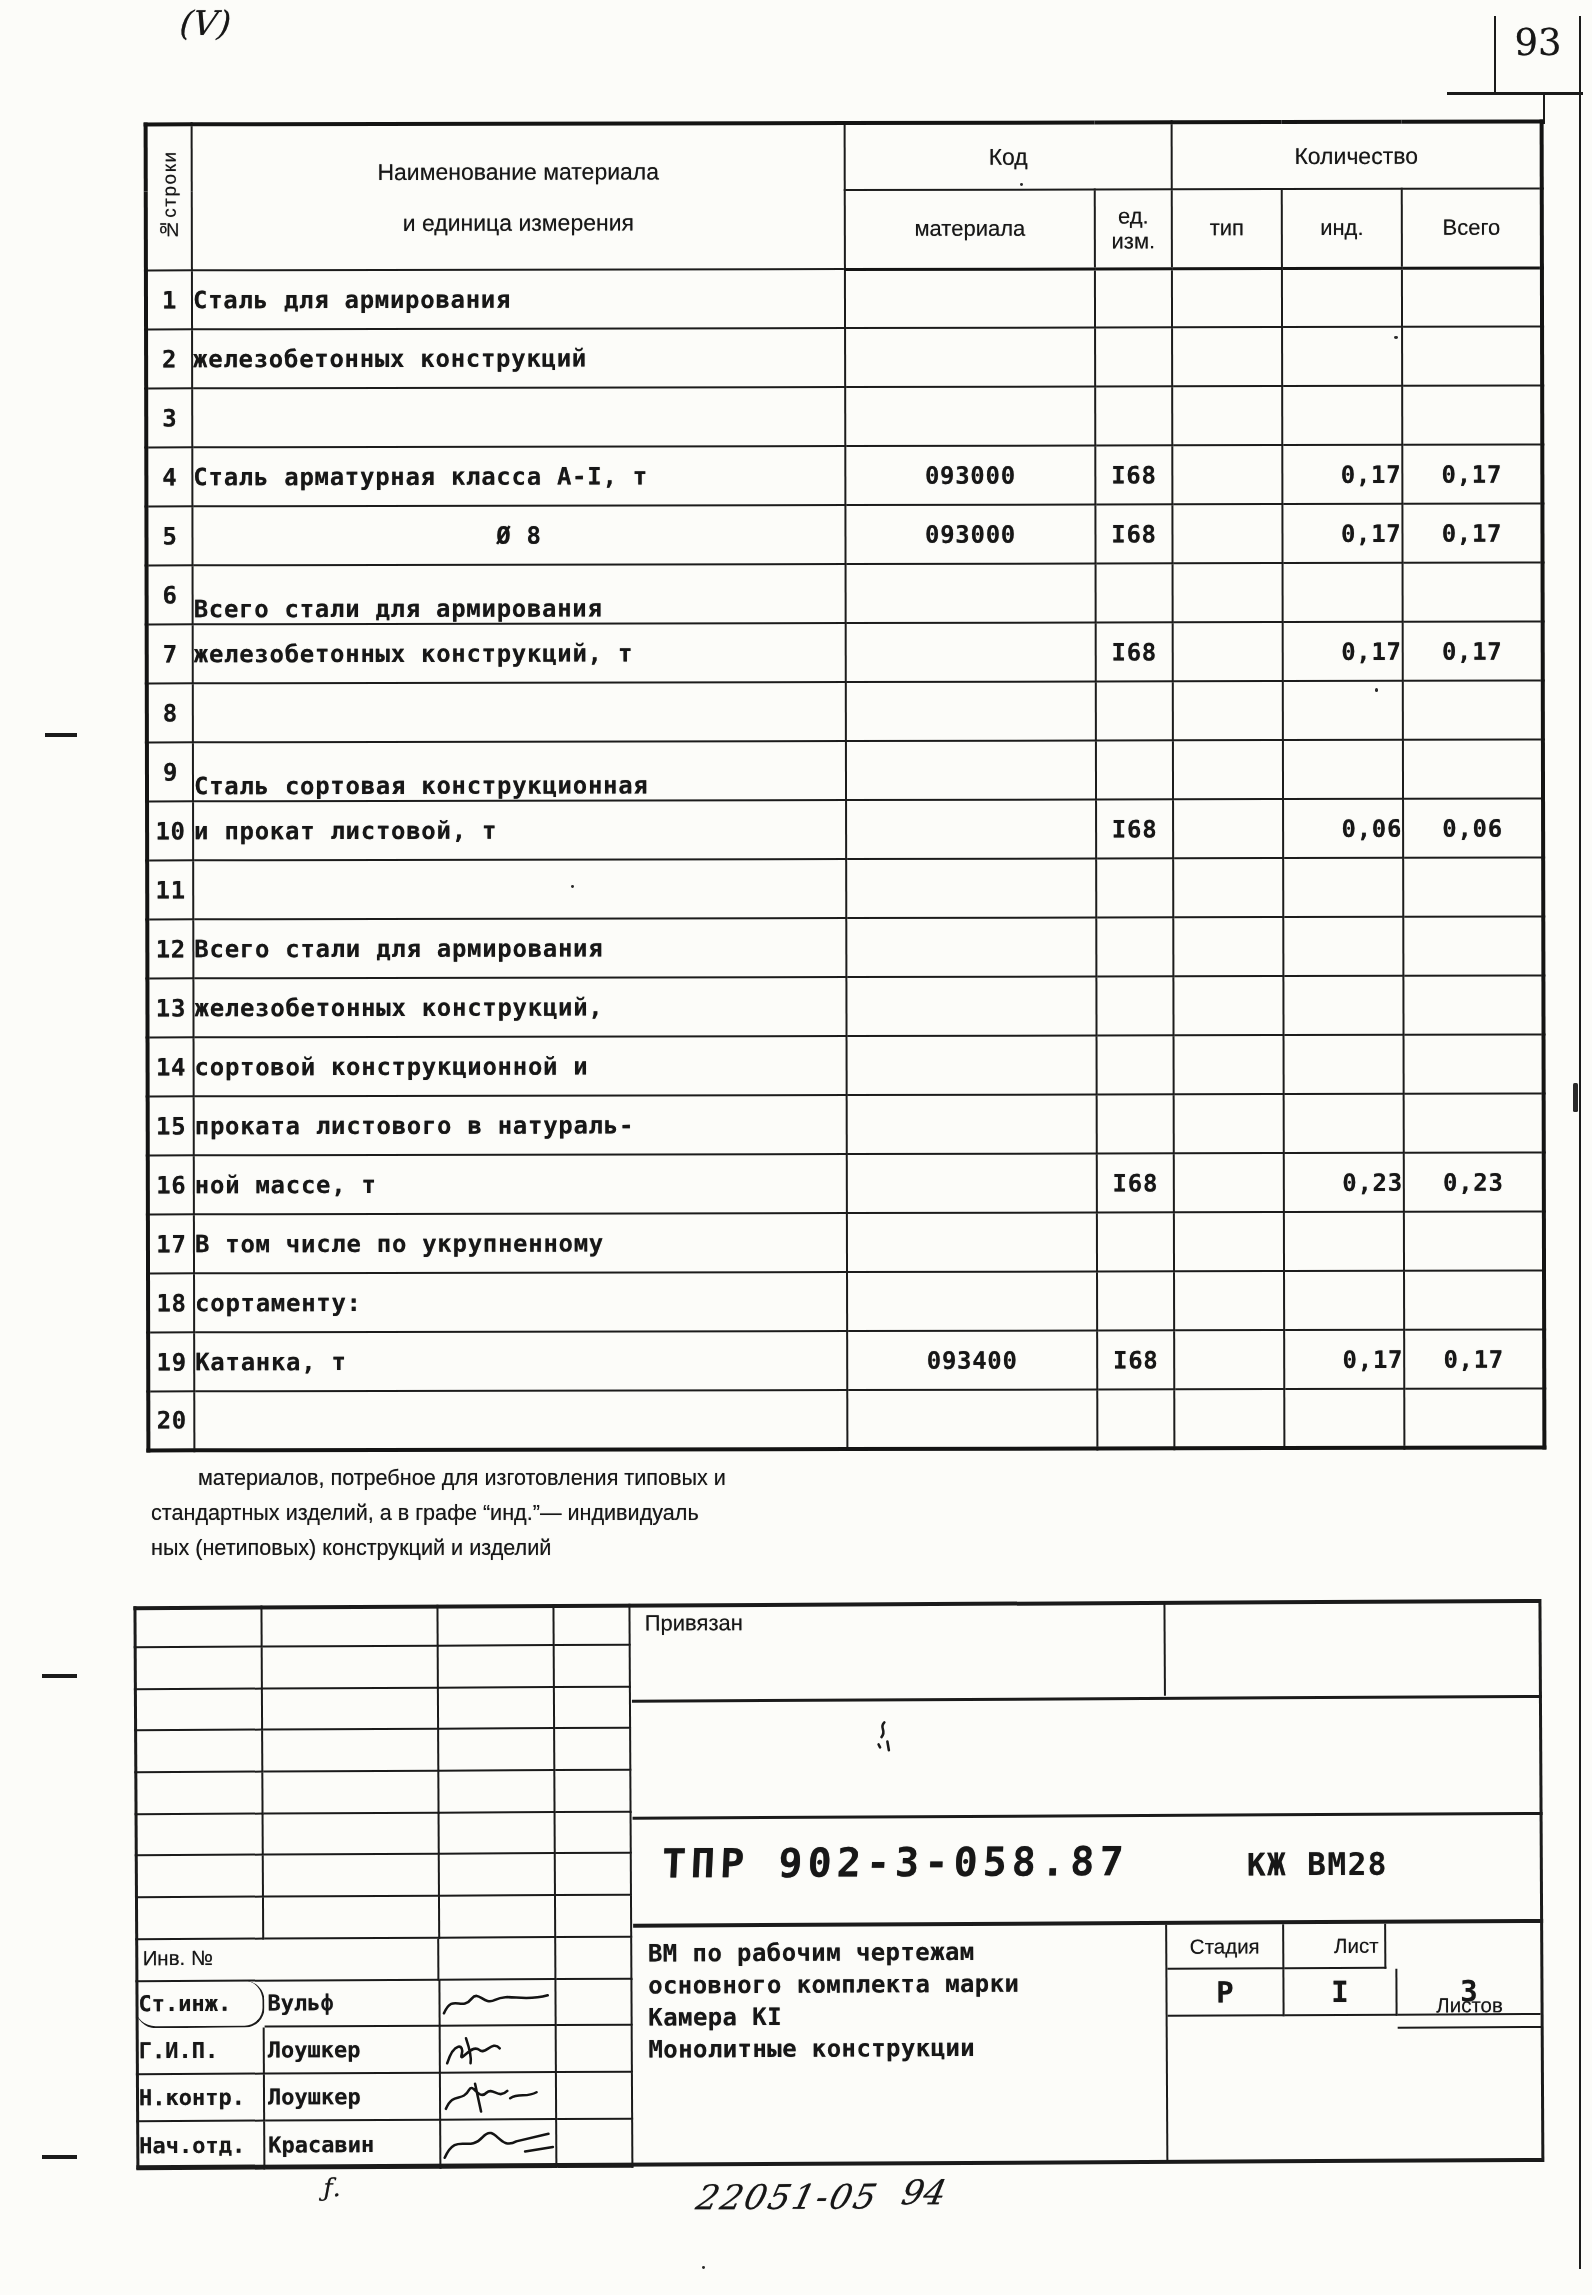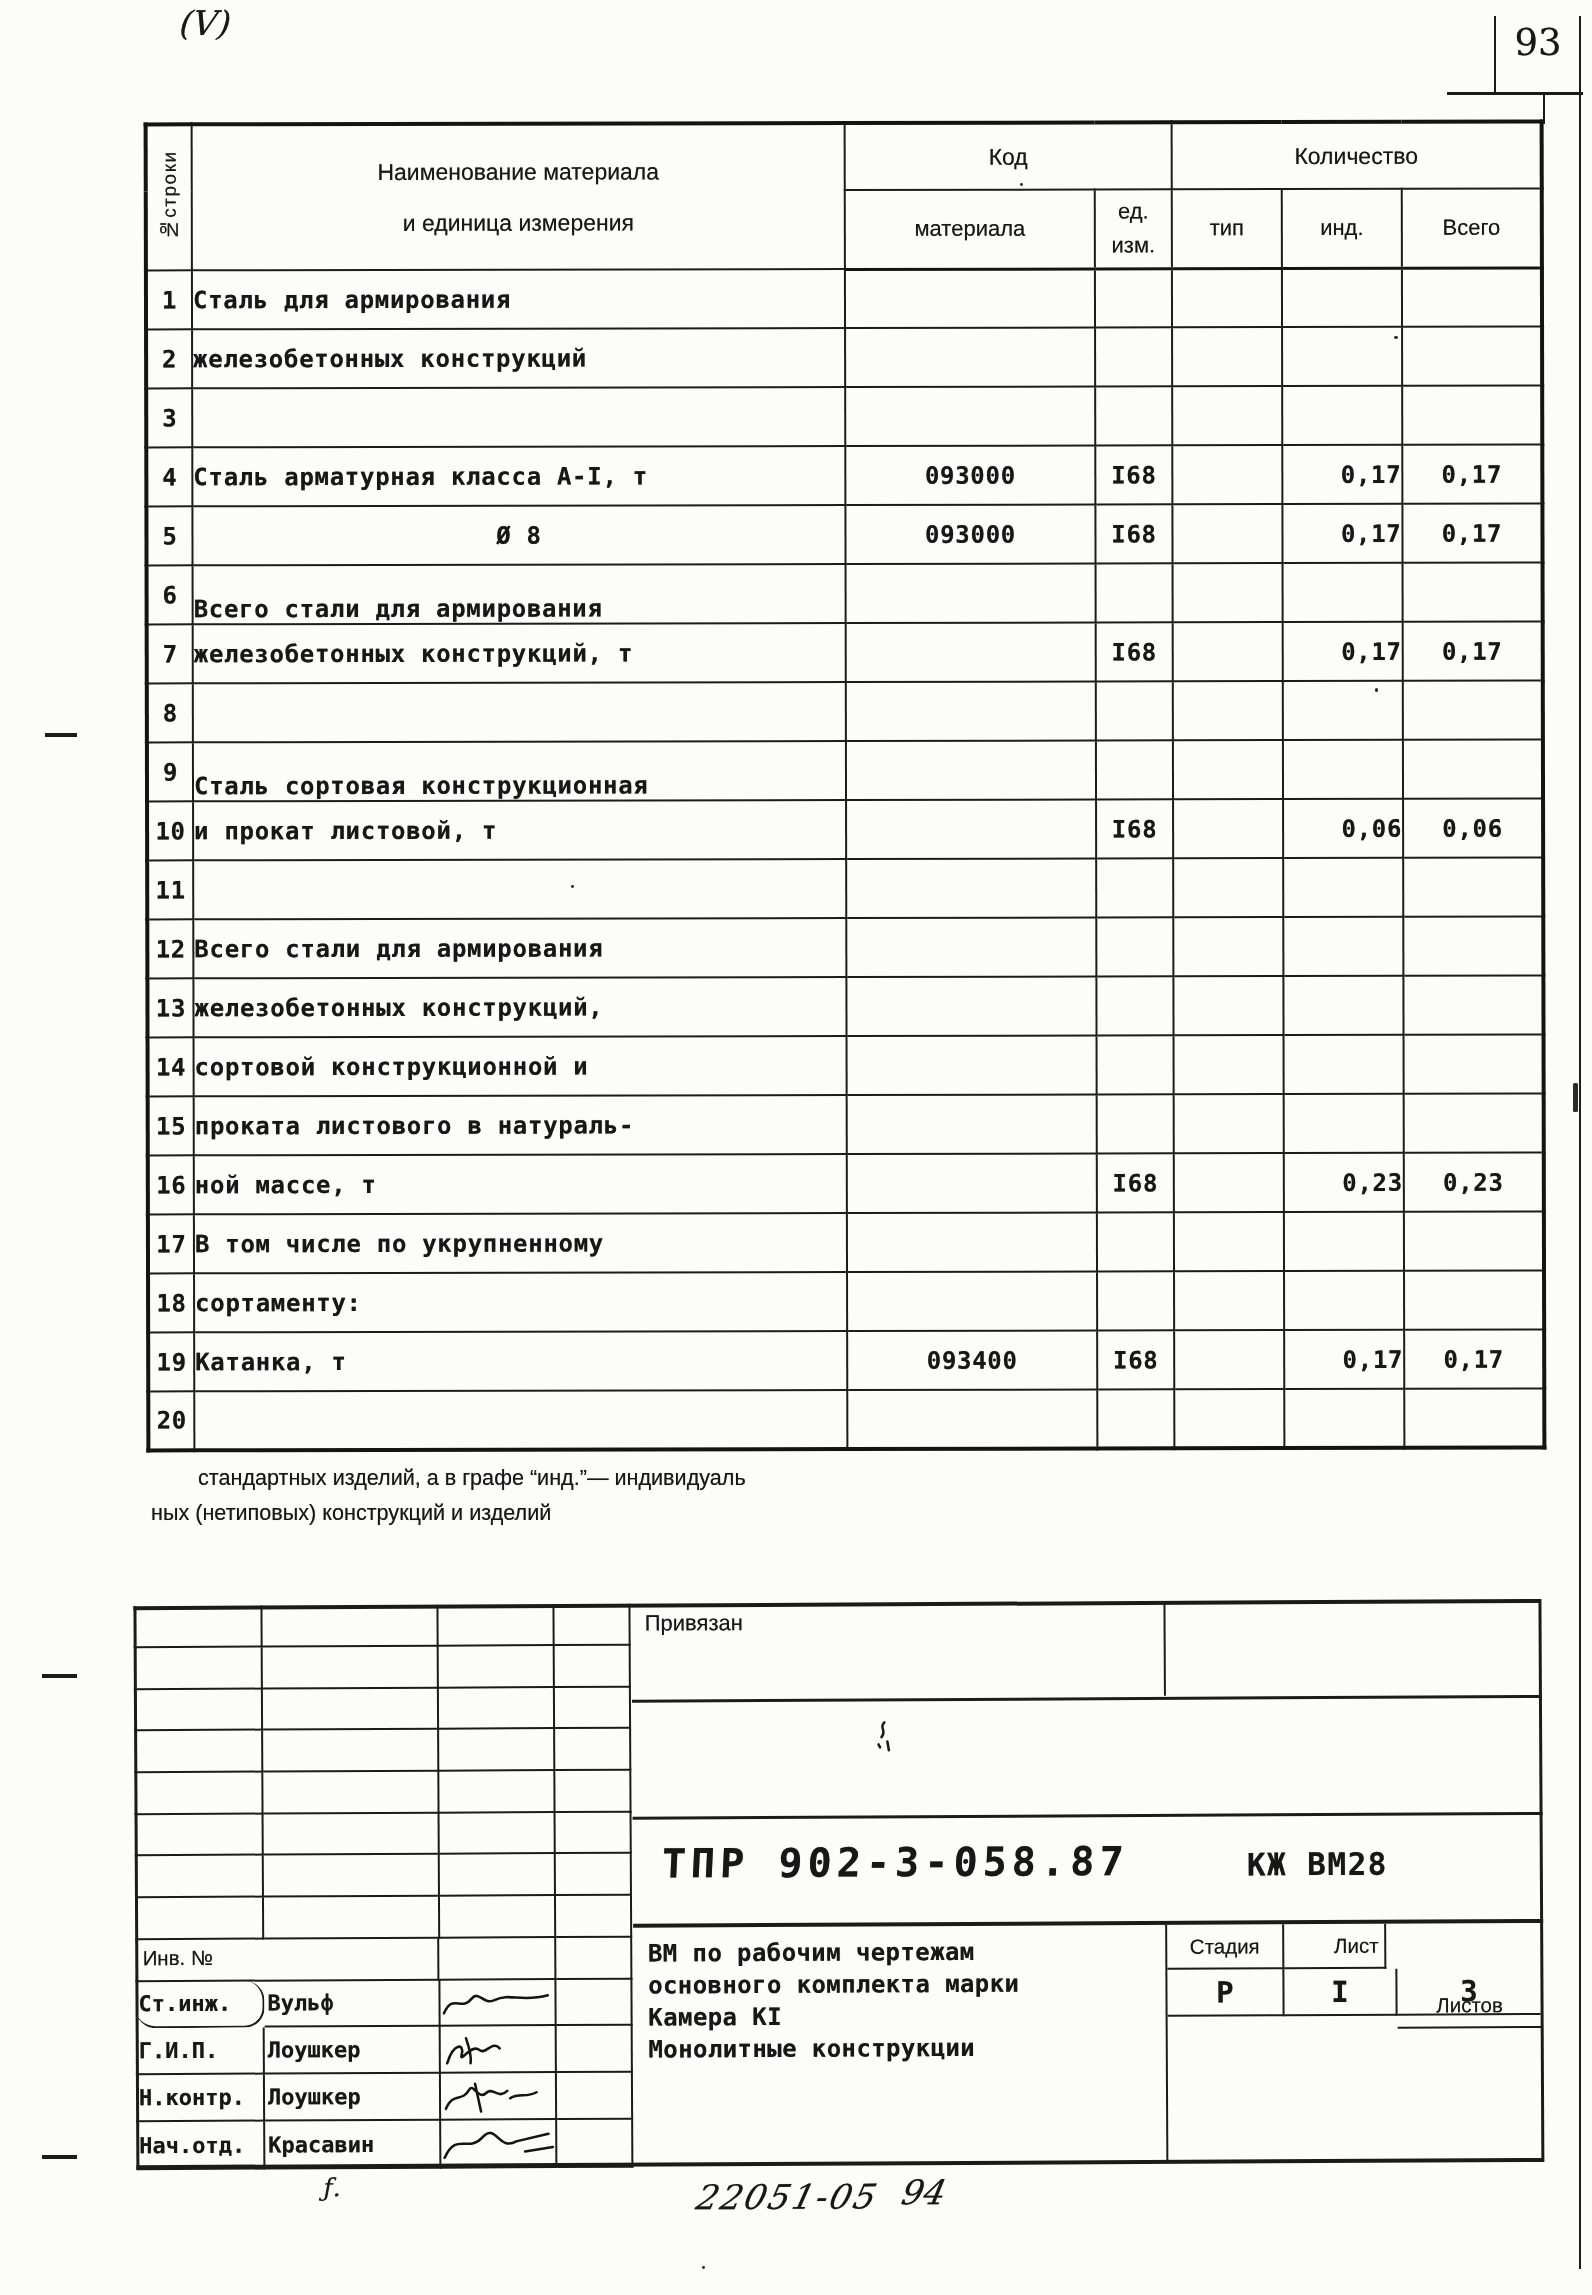--- a/index.html
+++ b/index.html
@@ -89,21 +89,21 @@
         </th>
         <th class="namehdr" rowspan="2">
           <div class="l1 ink">Наименование материала</div>
           <div class="ink">и единица измерения</div>
         </th>
         <th colspan="2" class="ink">Код</th>
         <th colspan="3" class="ink">Количество</th>
       </tr>
       <tr class="h2">
         <th class="ink">материала</th>
-        <th class="ink" style="white-space:pre-line;line-height:34px;">ед.
+        <th class="ink" style="white-space:pre-line;line-height:25px;">ед.
 изм.</th>
         <th class="ink">тип</th>
         <th class="ink">инд.</th>
         <th class="ink">Всего</th>
       </tr>
     </thead>
     <tbody id="mat-body">
         <tr>
           <td class="c-num tw ink">1</td>
           <td class="c-name tw ink">Сталь для армирования</td>
@@ -281,20 +281,21 @@
           <td class="c-code tw ink"></td>
           <td class="c-unit tw ink"></td>
           <td class="c-tip tw ink"></td>
           <td class="c-ind tw ink"></td>
           <td class="c-total tw ink"></td>
         </tr>
       </tbody>
   </table>
 
   <div class="note" id="note-block">
+      <p class="ink">материалов, потребное для изготовления типовых и</p>
       <p class="ink">стандартных изделий, а в графе “инд.”— индивидуаль</p>
       <p class="ink">ных (нетиповых) конструкций и изделий</p>
     </div>
 
   <div class="tblock">
 
     <div class="line" style="left:135px;top:1606px;width:1407px;height:3.7px;"></div>
     <div class="line" style="left:135px;top:2165px;width:1407px;height:3.7px;"></div>
     <div class="line" style="left:1540px;top:1606px;width:2.9px;height:563px;"></div>
     <div class="line" style="left:135px;top:1606px;width:2.9px;height:563px;"></div>

